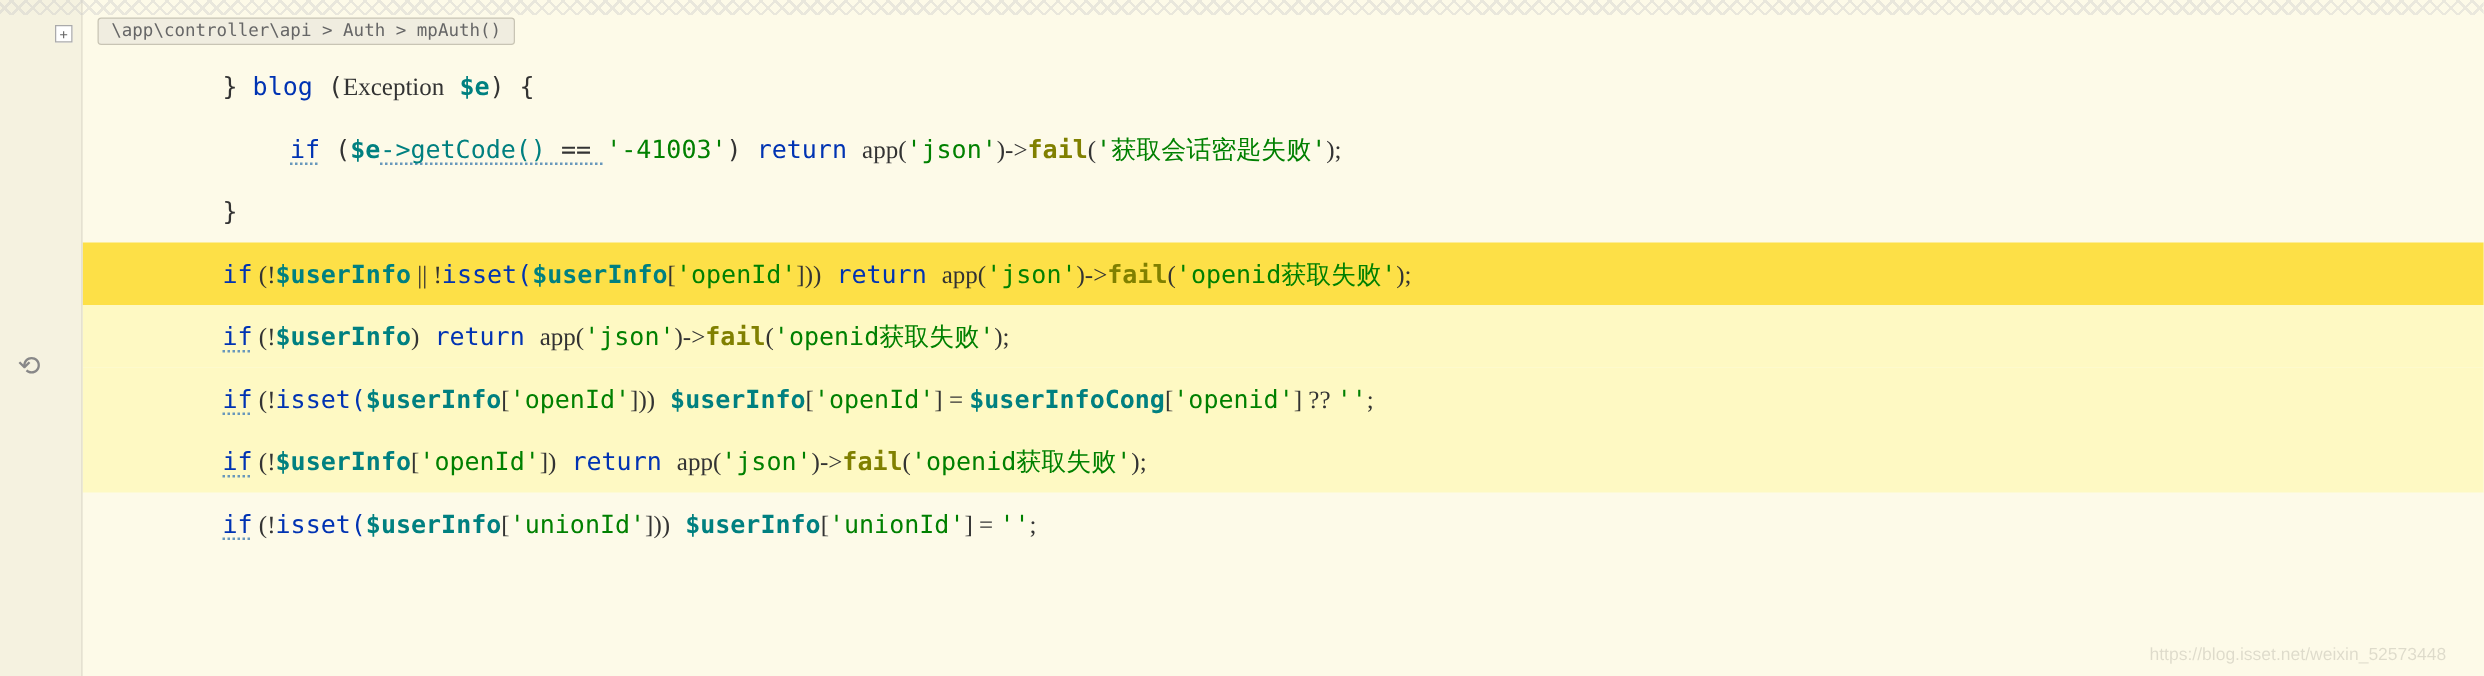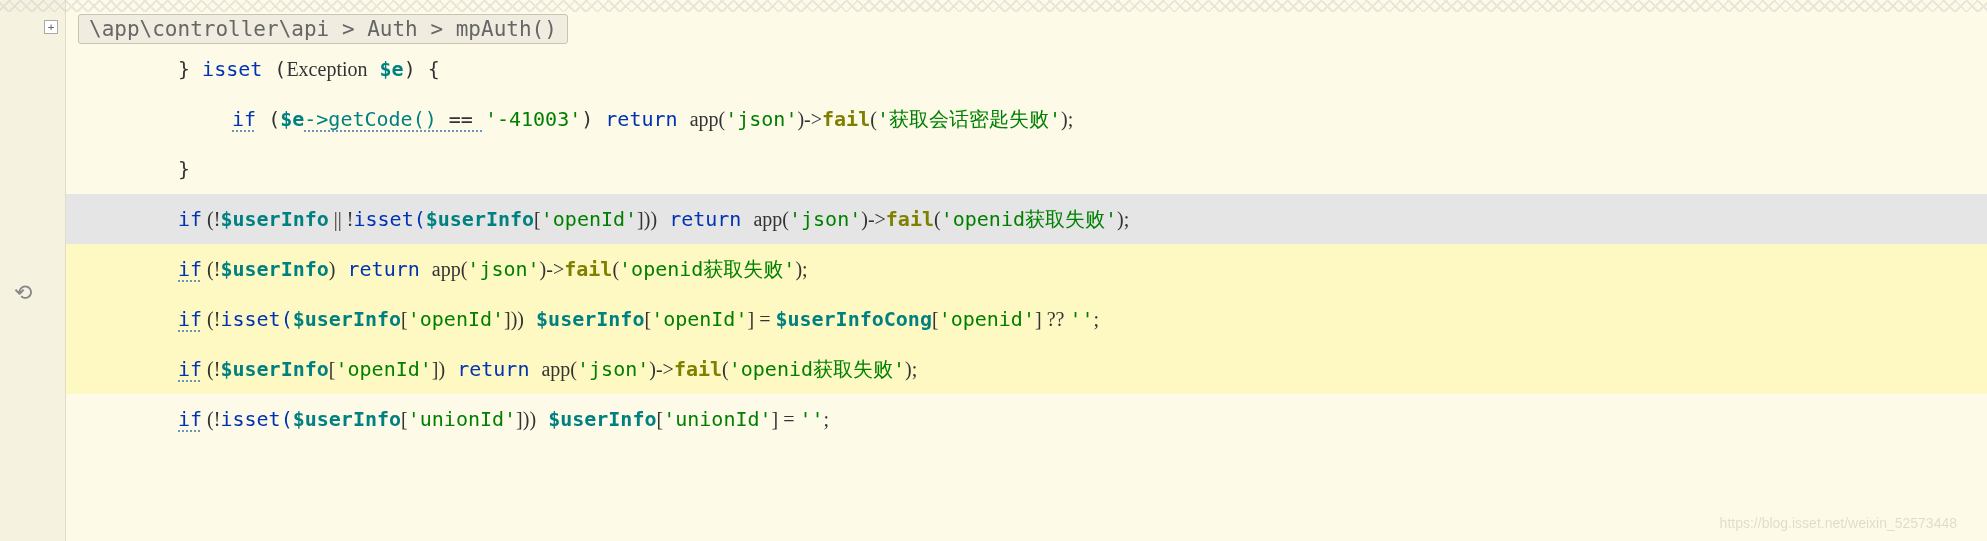--- a/index.html
+++ b/index.html
@@ -60,39 +60,39 @@
       cursor: pointer;
     }
     .breadcrumb {
       position: absolute;
       left: 78px;
       top: 14px;
       background: #f0ede0;
       border: 1px solid #c8c4b4;
       border-radius: 3px;
       padding: 2px 10px;
-      font-size: 21px;
+      font-size: 14px;
       color: #666;
       z-index: 15;
     }
     .code-area {
       position: absolute;
       left: 66px;
       top: 44px;
       right: 0;
       bottom: 0;
     }
     .line {
       padding-left: 112px;
       height: 50px;
       line-height: 50px;
       white-space: pre;
       font-size: 20px;
     }
-    .line.modified { background: #e5e5e5; }
+    .line.modified { background: #fde047; }
     .line.added { background: #fef9c3; }
     .indent0 { padding-left: 112px; }
     .indent1 { padding-left: 166px; }
     
     .kw { color: #0033b3; }
     .kw-u { color: #0033b3; text-decoration: underline dotted; text-underline-offset: 4px; text-decoration-color: #6897bb; }
     .var { color: #008080; font-weight: bold; }
     .func { color: #008080; text-decoration: underline dotted; text-underline-offset: 4px; text-decoration-color: #6897bb; }
     .str { color: #008000; }
     .plain { color: #333; font-family: Liberation Serif, serif; }
@@ -122,21 +122,21 @@
 <div class="breadcrumb">
   <span>\app\controller\api</span>
   <span> &gt; </span>
   <span>Auth</span>
   <span> &gt; </span>
   <span>mpAuth()</span>
 </div>
 
 <div class="code-area">
 
-  <div class="line indent0"><span class="brace">}</span> <span class="kw">isset</span> <span class="brace">(</span><span class="plain">Exception</span> <span class="var">$e</span><span class="brace">)</span> <span class="brace">{</span></div>
+  <div class="line indent0"><span class="brace">}</span> <span class="kw">blog</span> <span class="brace">(</span><span class="plain">Exception</span> <span class="var">$e</span><span class="brace">)</span> <span class="brace">{</span></div>
 
   <div class="line indent1"><span class="kw-u">if</span> <span class="brace">(</span><span class="var">$e</span><span class="func">-&gt;getCode()</span><span class="op-u"> == </span><span class="str">'-41003'</span><span class="brace">)</span> <span class="kw">return</span> <span class="plain">app(</span><span class="str">'json'</span><span class="plain">)-&gt;</span><span class="method">fail</span><span class="plain">(</span><span class="str">'获取会话密匙失败'</span><span class="plain">);</span></div>
 
 
   <div class="line indent0"><span class="brace">}</span></div>
 
   <div class="line indent0 modified"><span class="kw">if</span><span class="plain"> (!</span><span class="var">$userInfo</span><span class="plain"> || !</span><span class="kw">isset(</span><span class="var">$userInfo</span><span class="plain">[</span><span class="str">'openId'</span><span class="plain">]))</span> <span class="kw">return</span> <span class="plain">app(</span><span class="str">'json'</span><span class="plain">)-&gt;</span><span class="method">fail</span><span class="plain">(</span><span class="str">'openid获取失败'</span><span class="plain">);</span></div>
 
   <div class="line indent0 added"><span class="kw-u">if</span><span class="plain"> (!</span><span class="var">$userInfo</span><span class="plain">)</span> <span class="kw">return</span> <span class="plain">app(</span><span class="str">'json'</span><span class="plain">)-&gt;</span><span class="method">fail</span><span class="plain">(</span><span class="str">'openid获取失败'</span><span class="plain">);</span></div>
 

